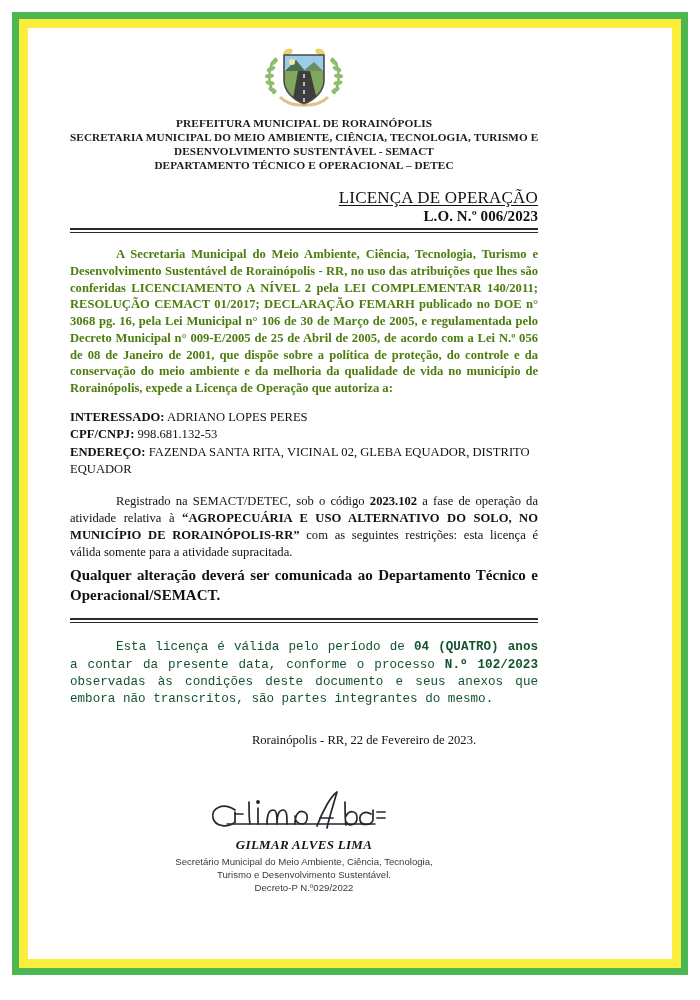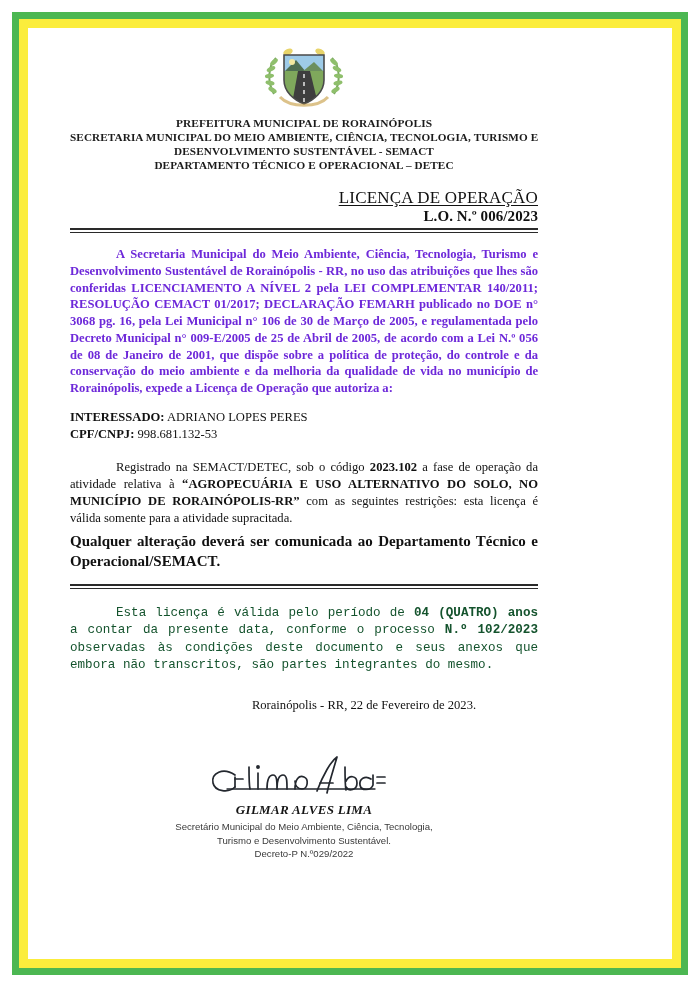--- a/index.html
+++ b/index.html
@@ -95,21 +95,21 @@
   }
 
   
   .preamble {
     margin-top: 13px;
     font-size: 12.6px;
     font-weight: bold;
     line-height: 1.33;
     text-align: justify;
     text-indent: 46px;
-    color: #6d28d9;
+    color: #4d7c0f;
   }
 
   .party-block {
     margin-top: 12px;
     font-size: 12.6px;
     line-height: 1.32;
     color: #111;
   }
   .party-block .lbl { font-weight: bold; }
   .party-block .val { font-weight: normal; }
@@ -257,20 +257,24 @@
   <div class="preamble">A Secretaria Municipal do Meio Ambiente, Ciência, Tecnologia, Turismo e Desenvolvimento Sustentável de Rorainópolis - RR, no uso das atribuições que lhes são conferidas  LICENCIAMENTO A NÍVEL 2   pela LEI COMPLEMENTAR  140/2011;  RESOLUÇÃO  CEMACT  01/2017; DECLARAÇÃO FEMARH  publicado no DOE n° 3068 pg. 16, pela Lei Municipal n° 106 de 30 de Março de 2005, e regulamentada pelo Decreto Municipal n° 009-E/2005 de 25 de Abril de 2005, de acordo com a Lei N.º 056 de 08 de Janeiro de 2001, que dispõe sobre a política de proteção, do controle e da conservação do meio ambiente e da melhoria da qualidade de vida no município de Rorainópolis, expede a Licença de Operação que autoriza a:</div>
 
   <div class="party-block">
     <div class="party-row">
       <span class="lbl">INTERESSADO:</span>
       <span class="val">ADRIANO LOPES PERES</span>
     </div>
     <div class="party-row">
       <span class="lbl">CPF/CNPJ:</span>
       <span class="val">998.681.132-53</span>
+    </div>
+    <div class="party-row">
+      <span class="lbl">ENDEREÇO:</span>
+      <span class="val">FAZENDA SANTA RITA, VICINAL 02, GLEBA EQUADOR, DISTRITO EQUADOR</span>
     </div>
   </div>
 
   <div class="registry">
     <span>Registrado    na    SEMACT/DETEC,    sob    o    código    </span><b>2023.102</b><span> a fase de operação da atividade relativa à </span><b>“AGROPECUÁRIA E USO ALTERNATIVO DO SOLO, NO MUNICÍPIO DE RORAINÓPOLIS-RR”</b><span> com as seguintes restrições: esta licença é válida somente para a atividade supracitada.</span>
   </div>
 
   <div class="notice">Qualquer alteração deverá ser comunicada ao Departamento Técnico e Operacional/SEMACT.</div>
 
   <div class="rule-double-2"></div>

